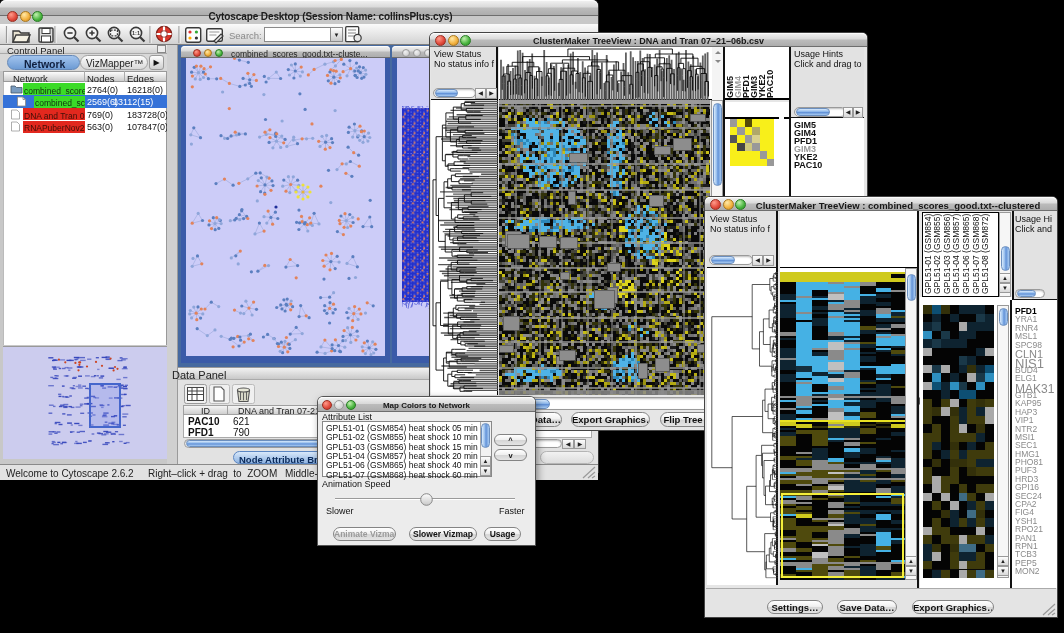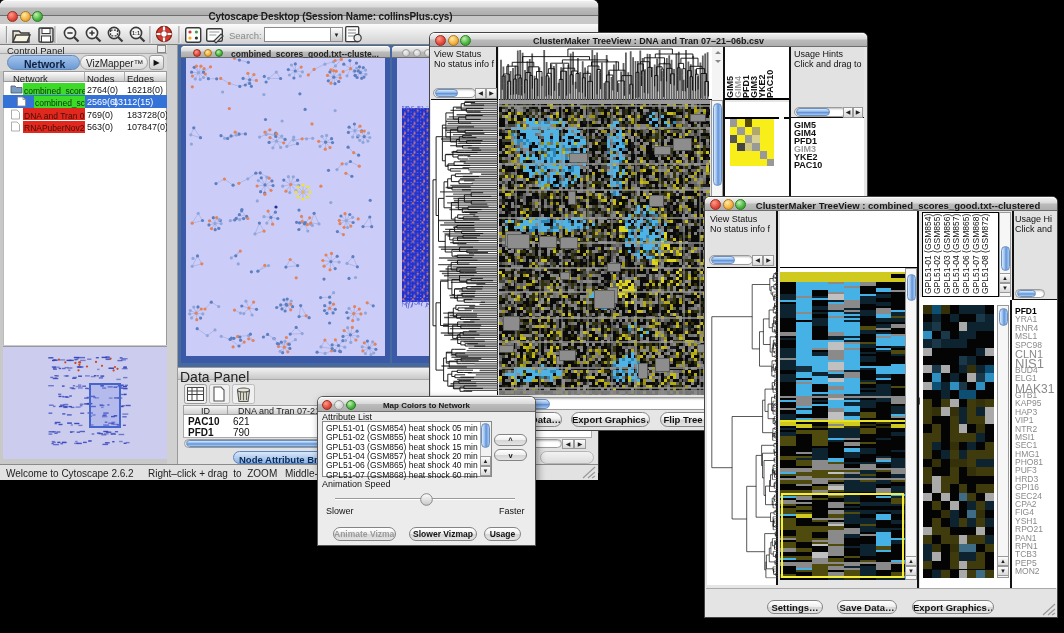--- a/index.html
+++ b/index.html
@@ -360,21 +360,21 @@
     <circle cx="72.4" cy="15.9" r="1.1" fill="#cc4422"></circle>
     <rect x="87" y="37" width="30" height="43" fill="rgba(110,130,230,0.25)" stroke="#4466cc" stroke-width="2"></rect>
   </svg>
 <div class="a" style="left:167px;top:45px;width:11px;height:419px;background:#d0d0d0;border-right:1px solid #9a9a9a"></div>
 <div class="a" style="left:178px;top:45px;width:420px;height:322px;background:#46699f"></div>
 <div class="a" style="left:181px;top:46px;width:209px;height:317px;background:#3a5aa8;border-radius:4px 4px 0 0"></div>
 <div class="a tbar" style="left:181px;top:46px;width:209px;height:12px;border-radius:4px 4px 0 0"></div>
 <div class="tl r" style="left:193px;top:48.5px;width:8px;height:8px"></div>
 <div class="tl y" style="left:204px;top:48.5px;width:8px;height:8px"></div>
 <div class="tl g" style="left:215px;top:48.5px;width:8px;height:8px"></div>
-<div class="a" style="left:231px;top:49px;font-size:8.5px;font-weight:bold;color:#222">combined_scores_good.txt--cluste...</div>
+<div class="a" style="left:231px;top:49px;font-size:8.5px;font-weight:normal;color:#222">combined_scores_good.txt--cluste...</div>
 <div class="a" style="left:186px;top:58px;width:199px;height:298px;background:#ccccf8"></div>
 <svg style="position:absolute;left:186px;top:58px" width="199" height="298" viewBox="0 0 199 298">
     <path d="M12.5 14.7L19.3 16.0M12.5 14.7L17.5 19.5M12.5 14.7L14.2 21.4M12.5 14.7L9.3 20.9M12.5 14.7L6.4 18.1M12.5 14.7L5.6 14.2M12.5 14.7L8.2 9.3M12.5 14.7L10.4 8.1M12.5 14.7L14.9 8.2M12.5 14.7L18.1 10.7M24.5 8.8L17.4 14.1M17.4 14.1L22.4 20.7M22.4 20.7L30.7 20.8M34.7 20.4L43.4 25.4M43.4 25.4L53.8 28.4M53.8 28.4L63.6 25.4M63.7 21.8L70.4 22.4M63.7 21.8L65.4 28.3M63.7 21.8L59.3 27.0M63.7 21.8L57.1 20.4M63.7 21.8L61.9 15.3M63.7 21.8L67.9 16.6M62.3 4.3L53.4 2.1M53.4 2.1L48.5 0.3M94.6 20.5L82.6 20.3M82.6 20.3L90.3 14.1M90.3 14.1L94.6 20.5M109.3 13.0L116.4 13.9M109.3 13.0L114.3 18.1M109.3 13.0L107.9 20.0M109.3 13.0L103.4 17.0M109.3 13.0L102.3 11.6M109.3 13.0L105.4 7.0M109.3 13.0L109.3 5.9M109.3 13.0L115.2 9.1M122.3 16.9L128.1 11.4M128.1 11.4L138.9 6.2M138.9 6.2L147.5 3.8M144.8 11.9L149.4 7.9M149.4 7.9L155.3 1.4M155.3 1.4L149.1 2.5M147.8 19.2L154.3 19.8M147.8 19.2L152.8 23.5M147.8 19.2L149.0 25.7M147.8 19.2L145.0 25.2M147.8 19.2L142.3 22.8M147.8 19.2L141.5 17.4M147.8 19.2L143.9 14.0M147.8 19.2L147.6 12.7M147.8 19.2L150.2 13.2M147.8 19.2L153.9 16.8M164.6 10.6L172.3 12.9M164.6 10.6L169.1 17.3M164.6 10.6L161.0 17.8M164.6 10.6L157.1 13.7M164.6 10.6L157.8 6.2M164.6 10.6L163.9 2.6M164.6 10.6L170.5 5.1M174.3 14.6L179.9 16.3M174.3 14.6L178.0 19.1M174.3 14.6L175.7 20.3M174.3 14.6L171.1 19.5M174.3 14.6L169.3 17.7M174.3 14.6L168.7 13.1M174.3 14.6L170.7 10.0M174.3 14.6L173.5 8.8M174.3 14.6L177.3 9.6M174.3 14.6L179.6 12.1M14.5 79.7L4.8 76.8M4.8 76.8L7.8 69.8M7.8 69.8L14.5 79.7M38.6 80.3L45.1 77.9M45.1 77.9L53.0 76.2M35.0 77.7L41.6 80.5M41.6 80.5L50.5 77.0M50.5 77.0L59.4 75.9M59.4 75.9L49.2 74.2M73.6 79.1L80.2 76.5M80.2 76.5L89.9 76.2M83.9 71.8L79.0 74.2M79.0 74.2L89.7 78.4M89.7 78.4L99.1 81.4M99.1 81.4L89.8 75.2M90.5 83.2L97.7 84.8M90.5 83.2L94.7 89.4M90.5 83.2L86.9 89.8M90.5 83.2L83.1 84.4M90.5 83.2L84.0 79.6M90.5 83.2L90.7 75.8M90.5 83.2L95.8 78.1M111.5 85.7L100.8 88.4M100.8 88.4L107.7 79.2M107.7 79.2L111.5 85.7M126.7 80.3L116.1 80.8M116.1 80.8L107.4 82.1M139.6 84.2L146.5 84.6M139.6 84.2L144.0 89.6M139.6 84.2L139.3 91.2M139.6 84.2L134.0 88.4M139.6 84.2L132.7 83.3M139.6 84.2L136.0 78.3M139.6 84.2L140.6 77.4M139.6 84.2L145.6 80.7M162.1 89.2L167.7 94.7M167.7 94.7L172.6 97.2M168.9 72.7L175.7 72.9M168.9 72.7L171.7 78.9M168.9 72.7L166.7 79.1M168.9 72.7L162.4 74.4M168.9 72.7L163.1 69.2M168.9 72.7L168.4 66.0M168.9 72.7L174.0 68.2M178.2 78.7L183.8 79.5M178.2 78.7L181.9 83.1M178.2 78.7L177.0 84.3M178.2 78.7L173.7 82.3M178.2 78.7L172.5 77.6M178.2 78.7L175.4 73.7M178.2 78.7L178.3 73.0M178.2 78.7L182.6 75.1M30.0 125.6L38.5 121.1M38.5 121.1L47.1 127.2M52.9 125.3L61.8 120.8M61.8 120.8L69.8 115.2M69.8 115.2L74.2 114.9M74.2 114.9L83.1 120.2M79.0 126.9L87.0 127.6M79.0 126.9L85.0 132.3M79.0 126.9L78.7 135.0M79.0 126.9L74.6 133.7M79.0 126.9L71.1 128.0M79.0 126.9L72.3 122.6M79.0 126.9L75.3 119.8M79.0 126.9L80.9 119.1M79.0 126.9L86.0 122.9M104.7 126.5L112.8 127.4M104.7 126.5L110.0 132.8M104.7 126.5L103.8 134.6M104.7 126.5L100.0 133.2M104.7 126.5L96.7 128.2M104.7 126.5L97.8 122.1M104.7 126.5L102.4 118.7M104.7 126.5L107.3 118.8M104.7 126.5L111.6 122.2M151.0 111.6L156.1 105.8M156.1 105.8L160.3 105.9M160.3 105.9L164.4 103.5M164.4 103.5L173.3 108.2M159.9 115.3L165.9 118.3M16.5 162.5L6.2 165.2M6.2 165.2L12.2 155.4M12.2 155.4L16.5 162.5M29.0 165.6L35.1 165.6M29.0 165.6L32.8 170.4M29.0 165.6L29.2 171.7M29.0 165.6L25.5 170.6M29.0 165.6L23.0 166.9M29.0 165.6L23.5 162.8M29.0 165.6L27.3 159.7M29.0 165.6L30.7 159.7M29.0 165.6L34.3 162.4M44.3 162.7L48.7 162.0M48.7 162.0L57.6 160.6M57.6 160.6L53.4 156.7M53.4 156.7L60.7 158.4M61.8 160.5L50.2 160.4M50.2 160.4L55.7 152.8M55.7 152.8L61.8 160.5M78.1 173.1L69.0 175.9M69.0 175.9L73.4 165.1M73.4 165.1L78.1 173.1M84.9 159.4L91.8 160.5M84.9 159.4L86.6 166.2M84.9 159.4L80.8 165.1M84.9 159.4L78.0 158.7M84.9 159.4L82.1 153.1M84.9 159.4L89.4 154.2M116.1 163.5L121.3 166.7M121.3 166.7L113.5 164.8M113.5 164.8L119.1 164.5M119.1 164.5L124.3 166.0M118.5 165.8L126.3 167.4M118.5 165.8L121.8 173.0M118.5 165.8L112.9 171.5M118.5 165.8L110.6 164.3M118.5 165.8L115.5 158.4M118.5 165.8L123.7 159.8M133.0 165.9L124.8 165.0M124.8 165.0L128.1 155.3M128.1 155.3L133.0 165.9M151.4 173.6L157.4 176.6M160.3 162.6L167.1 164.5M160.3 162.6L164.8 168.1M160.3 162.6L161.6 169.5M160.3 162.6L158.1 169.3M160.3 162.6L154.0 165.7M160.3 162.6L153.3 162.4M160.3 162.6L155.0 158.0M160.3 162.6L159.0 155.7M160.3 162.6L163.8 156.5M160.3 162.6L166.6 159.3M185.7 168.7L177.0 168.6M177.0 168.6L183.8 159.0M183.8 159.0L185.7 168.7M15.8 205.8L6.2 208.3M6.2 208.3L11.5 197.9M11.5 197.9L15.8 205.8M49.8 197.8L54.3 193.1M54.3 193.1L45.3 199.9M78.8 207.4L71.9 213.2M71.9 213.2L82.5 207.6M111.6 207.6L99.9 209.1M99.9 209.1L104.2 201.5M104.2 201.5L111.6 207.6M144.9 203.6L153.1 204.1M144.9 203.6L149.2 210.6M144.9 203.6L144.0 211.8M144.9 203.6L138.1 208.2M144.9 203.6L136.8 202.5M144.9 203.6L140.0 197.0M144.9 203.6L145.5 195.4M144.9 203.6L151.2 198.3M171.4 208.8L161.0 205.4M161.0 205.4L166.9 198.7M166.9 198.7L171.4 208.8M10.2 255.2L16.8 255.9M10.2 255.2L14.6 260.1M10.2 255.2L10.8 261.7M10.2 255.2L5.6 259.9M10.2 255.2L3.7 255.9M10.2 255.2L4.3 252.5M10.2 255.2L7.8 249.1M10.2 255.2L12.0 248.9M10.2 255.2L15.3 251.0M19.0 251.0L25.3 244.2M25.3 244.2L32.7 248.6M48.5 252.1L54.5 255.1M63.0 250.1L70.5 251.3M63.0 250.1L66.1 257.0M63.0 250.1L57.8 255.6M63.0 250.1L55.8 248.0M63.0 250.1L59.9 243.2M63.0 250.1L67.6 244.1M90.7 249.5L100.2 246.3M100.2 246.3L104.8 246.1M100.8 247.2L106.6 248.7M100.8 247.2L104.7 251.8M100.8 247.2L99.1 253.0M100.8 247.2L96.0 250.9M100.8 247.2L94.7 246.9M100.8 247.2L97.9 241.8M100.8 247.2L101.2 241.1M100.8 247.2L105.2 243.0M120.2 257.8L113.1 258.6M113.1 258.6L114.7 247.6M114.7 247.6L120.2 257.8M134.6 239.6L143.6 239.2M143.6 239.2L147.6 234.7M143.7 250.4L149.3 251.3M143.7 250.4L147.1 254.9M143.7 250.4L140.9 255.3M143.7 250.4L138.5 252.6M143.7 250.4L138.7 247.7M143.7 250.4L144.0 244.7M143.7 250.4L147.5 246.2M167.8 255.7L174.9 255.9M167.8 255.7L172.1 261.4M167.8 255.7L166.7 262.7M167.8 255.7L162.1 260.0M167.8 255.7L160.8 254.5M167.8 255.7L163.0 250.4M167.8 255.7L168.6 248.6M167.8 255.7L173.3 251.1M181.2 244.8L187.2 247.8M11.2 270.7L21.3 277.6M21.3 277.6L29.0 271.9M35.2 278.3L44.1 281.4M44.1 281.4L53.0 288.0M53.0 288.0L58.2 284.1M51.7 278.4L62.6 277.6M62.6 277.6L67.1 282.5M67.1 282.5L62.7 280.8M47.8 280.4L53.9 279.0M53.9 279.0L45.4 280.2M77.4 279.0L81.6 276.4M81.6 276.4L88.1 280.6M87.7 280.6L92.5 286.0M92.5 286.0L102.1 285.9M102.1 285.9L109.4 281.7M98.3 289.2L103.9 290.4M98.3 289.2L101.8 293.8M98.3 289.2L96.6 294.7M98.3 289.2L94.2 293.3M98.3 289.2L92.5 288.5M98.3 289.2L95.3 284.2M98.3 289.2L99.0 283.4M98.3 289.2L103.3 286.3M116.2 275.6L104.2 276.1M104.2 276.1L110.2 269.4M110.2 269.4L116.2 275.6M131.1 294.2L139.1 295.4M139.1 295.4L145.6 292.8M145.6 292.8L153.7 293.2M146.2 290.6L135.0 288.9M135.0 288.9L138.9 282.1M138.9 282.1L146.2 290.6M152.5 287.5L158.8 289.2M152.5 287.5L154.5 293.7M152.5 287.5L148.7 292.7M152.5 287.5L146.1 286.9M152.5 287.5L149.4 281.8M152.5 287.5L156.9 282.7M164.4 276.8L171.8 278.3M164.4 276.8L169.9 282.0M164.4 276.8L164.8 284.4M164.4 276.8L159.5 282.6M164.4 276.8L157.0 278.4M164.4 276.8L158.1 272.6M164.4 276.8L161.6 269.7M164.4 276.8L166.3 269.4M164.4 276.8L171.1 273.2M183.1 289.8L189.9 291.3M183.1 289.8L187.7 295.0M183.1 289.8L185.0 296.5M183.1 289.8L179.4 295.6M183.1 289.8L176.9 292.9M183.1 289.8L176.2 288.8M183.1 289.8L178.3 284.8M183.1 289.8L181.4 283.1M183.1 289.8L186.7 283.8M183.1 289.8L189.1 286.2M117.0 134.0L124.0 134.0M117.0 134.0L121.9 138.9M117.0 134.0L117.0 141.0M117.0 134.0L112.1 138.9M117.0 134.0L110.0 134.0M117.0 134.0L112.1 129.1M117.0 134.0L117.0 127.0M117.0 134.0L121.9 129.1" stroke="#9aa8dc" stroke-width="0.6" fill="none"></path>
     <circle cx="12.5" cy="14.7" r="1.6" fill="#8fa6da"></circle>
     <circle cx="19.3" cy="16.0" r="1.6" fill="#e2835c"></circle>
     <circle cx="17.5" cy="19.5" r="1.6" fill="#8fa6da"></circle>
     <circle cx="14.2" cy="21.4" r="1.6" fill="#8fa6da"></circle>
     <circle cx="9.3" cy="20.9" r="1.6" fill="#8fa6da"></circle>
     <circle cx="6.4" cy="18.1" r="1.6" fill="#e2835c"></circle>
     <circle cx="5.6" cy="14.2" r="1.6" fill="#5b7fc0"></circle>
@@ -833,21 +833,21 @@
         <circle cx="1.4" cy="1.4" r="1.1" fill="#e08060"></circle>
         <circle cx="6.2" cy="4.6" r="1.0" fill="#e08060"></circle>
         <circle cx="3.0" cy="7.8" r="1.0" fill="#e08060"></circle>
       </pattern>
     </defs>
     <rect x="0" y="2" width="36" height="194" fill="url(#bp)"></rect>
     <path d="M9.3 2.7l1.5 -5.4M9.3 194.7l-2.2 2.6M8.1 2.9l-3.0 -4.1M8.1 194.9l-1.6 3.7M30.2 2.4l-3.9 -3.1M30.2 194.6l3.0 5.2M29.0 3.3l2.0 -5.8M29.0 197.2l-1.9 5.4M17.5 3.0l0.5 -3.7M17.5 195.5l-0.6 3.3M4.2 3.3l2.4 -5.9M4.2 196.8l0.4 5.0M4.9 2.7l-0.5 -2.7M4.9 194.8l0.2 3.0M16.5 2.4l-0.8 -2.5M16.5 196.0l-2.1 2.9M7.0 1.5l-3.4 -4.6M7.0 197.8l-0.9 4.9M33.6 0.2l-2.9 -5.2M33.6 197.4l1.1 2.6M14.9 3.5l3.1 -5.2M14.9 194.8l2.8 3.5M25.8 0.5l3.8 -4.4M25.8 196.9l-2.3 4.5M20.9 2.4l-1.1 -4.9M20.9 195.4l-1.6 2.7M24.6 0.4l-2.2 -2.3M24.6 196.6l0.4 4.2M1.4 1.8l-1.3 -2.4M1.4 194.0l4.0 2.5M10.9 1.1l0.8 -2.3M10.9 195.9l-1.1 5.3M0.2 1.3l-0.0 -5.9M0.2 196.1l-0.2 4.7M10.7 0.1l0.0 -5.6M10.7 197.0l-1.9 4.7M30.6 1.0l0.7 -3.4M30.6 195.0l-1.7 2.8M12.6 0.2l-0.8 -2.3M12.6 197.0l0.8 2.0M27.9 0.8l-0.2 -4.2M27.9 195.3l-1.7 3.7M4.9 3.5l-3.1 -5.3M4.9 194.9l-1.6 3.6M1.2 0.5l-1.1 -3.8M1.2 197.5l3.9 2.2M19.3 0.5l2.4 -3.3M19.3 197.6l0.4 2.5M0.2 1.0l2.9 -2.6M0.2 195.9l-1.0 3.4M28.9 0.9l1.7 -4.7M28.9 197.7l0.2 5.7" stroke="#5560d8" stroke-width="0.8" fill="none"></path>
   </svg>
 <div class="a" style="left:178px;top:367px;width:420px;height:97px;background:#e2e2e2"></div>
 <div class="a" style="left:178px;top:367px;width:420px;height:13px;background:linear-gradient(#f2f2f2,#c8c8c8);border-top:1px solid #999;border-bottom:1px solid #aaa"></div>
-<div class="a" style="left:180px;top:369px;font-size:14px;color:#222">Data Panel</div>
+<div class="a" style="left:172px;top:369px;font-size:11px;color:#222">Data Panel</div>
 <svg style="position:absolute;left:184px;top:384px" width="80" height="21" viewBox="0 0 80 21">
     <rect x="0.5" y="0.5" width="22" height="19" rx="2" fill="#f0f0f0" stroke="#999"></rect>
     <rect x="3.5" y="3.5" width="16" height="13" fill="#fff" stroke="#444"></rect>
     <path d="M3.5 7h16M3.5 10.5h16M8 3.5v13M13 3.5v13" stroke="#444" stroke-width="1"></path>
     <rect x="25.5" y="0.5" width="20" height="19" rx="2" fill="#f0f0f0" stroke="#bbb"></rect>
     <path d="M30 3h7l3 3v11h-10z" fill="#fff" stroke="#555" stroke-width="1.1"></path>
     <rect x="48.5" y="0.5" width="22" height="19" rx="2" fill="#f0f0f0" stroke="#bbb"></rect>
     <path d="M53.5 6.5h12l-1.5 11h-9z" fill="#d8d8c8" stroke="#555" stroke-width="1.1"></path>
     <ellipse cx="59.5" cy="6" rx="6" ry="2" fill="#e8e8d8" stroke="#555" stroke-width="1.1"></ellipse>
     <path d="M56.5 8v8M59.5 8.3v8M62.5 8v8" stroke="#555" stroke-width="0.9"></path>

